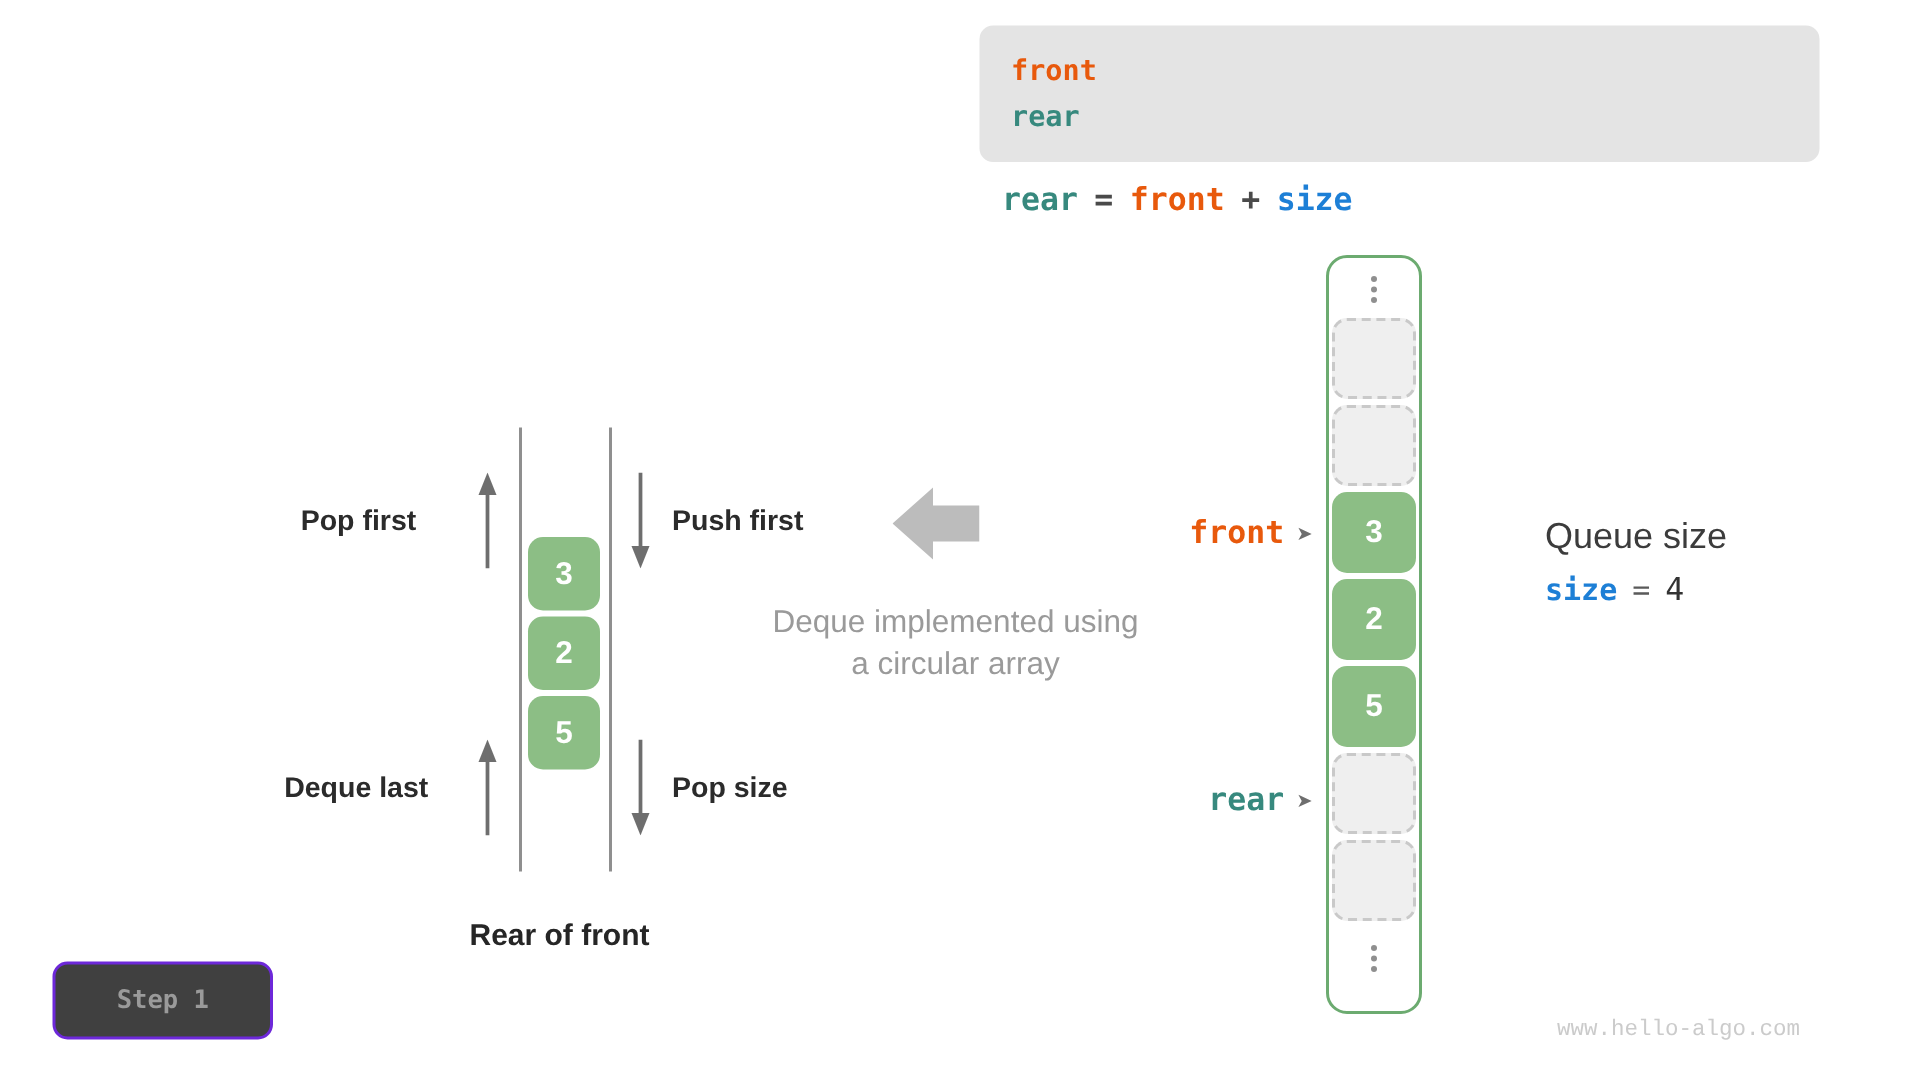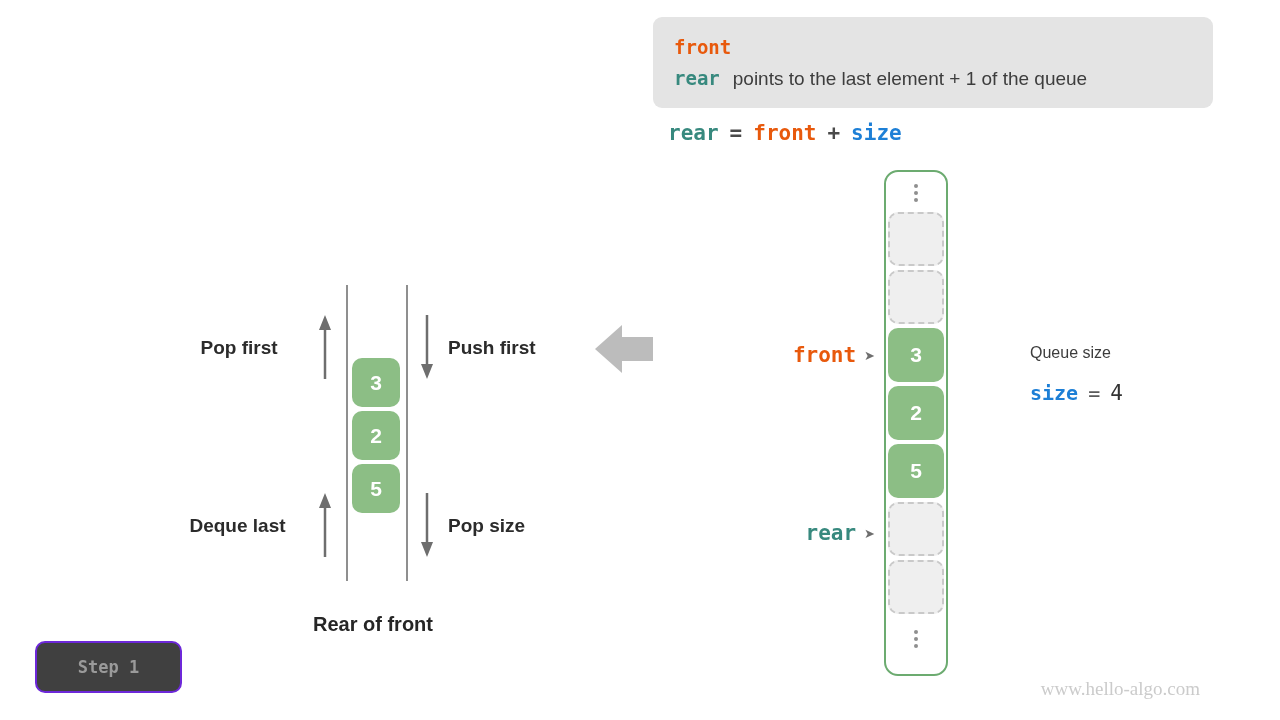--- a/index.html
+++ b/index.html
@@ -55,49 +55,48 @@
   .pointer { position: absolute; left: 735px; width: 140px; display: flex;
     justify-content: flex-end; align-items: center; gap: 8px; }
   .pointer .ptr-name { font-family: "DejaVu Sans Mono", monospace; font-weight: bold; font-size: 21px; }
   .pointer .ptr-arrow { color: #6e6e6e; font-size: 13px; line-height: 1; }
   .pointer-front { top: 343px; }
   .pointer-front .ptr-name { color: #e8590c; }
   .pointer-rear { top: 521px; }
   .pointer-rear .ptr-name { color: #37897e; }
 
   
-  .queue-size-label { position: absolute; left: 1030px; top: 344px; font-size: 16px; color: #3c3c3c; }
+  .queue-size-label { position: absolute; left: 1030px; top: 344px; font-size: 24px; color: #3c3c3c; }
   .queue-size-expr { position: absolute; left: 1030px; top: 381px; display: flex; gap: 10px;
     align-items: baseline; font-family: "DejaVu Sans Mono", monospace; font-size: 20px; }
   .queue-size-expr .var { font-weight: bold; color: #1d7fd6; }
   .queue-size-expr .eq { color: #5a5a5a; }
   .queue-size-expr .val { color: #333333; font-size: 21px; }
 
   
   .step-btn { position: absolute; left: 35px; top: 641px; width: 147px; height: 52px;
     background: #404040; border: 2px solid #6d28d9; border-radius: 10px;
     display: flex; align-items: center; justify-content: center;
     font-family: "DejaVu Sans Mono", monospace; font-weight: bold; font-size: 17px; color: #9a9a9a; }
 
   
   .watermark { position: absolute; right: 40px; top: 678px;
-    font-family: Liberation Serif, serif; font-size: 19px; color: #cbcbcb; text-align: center; }
+    font-family: Liberation Mono, monospace; font-size: 15px; color: #cbcbcb; text-align: center; }
 </style>
 </head>
 <body>
 
 <div id="stage">
 
   <div class="legend-box">
     <div class="legend-row">
       <span class="legend-kw kw-front">front</span>
     </div>
     <div class="legend-row">
       <span class="legend-kw kw-rear">rear</span>
-      <span>points to the last element + 1 of the queue</span>
     </div>
   </div>
 
   <div class="formula">
     <span class="kw-rear">rear</span>
     <span class="op">=</span>
     <span class="kw-front">front</span>
     <span class="op">+</span>
     <span class="kw-size">size</span>
   </div>
@@ -129,20 +128,24 @@
   </svg>
 
   <div class="op-label right-align" style="left:180px; top:337px; width:118px;">Pop first</div>
   <div class="op-label" style="left:448px; top:337px;">Push first</div>
   <div class="op-label right-align" style="left:180px; top:515px; width:115px;">Deque last</div>
   <div class="op-label" style="left:448px; top:515px;">Pop size</div>
 
   <svg class="big-arrow" width="58" height="54" viewBox="0 0 58 54">
     <polygon points="0,27 27,3 27,15 58,15 58,39 27,39 27,51" fill="#bcbcbc"></polygon>
   </svg>
+  <div class="caption">
+    <div>Deque implemented using</div>
+    <div>a circular array</div>
+  </div>
 
   <div class="array-col">
     <div class="dots dots-top">
         <span></span>
         <span></span>
         <span></span>
       </div>
     <div class="arr-cell empty" style="top:40px;"></div>
     <div class="arr-cell empty" style="top:98px;"></div>
     <div class="arr-cell filled" style="top:156px;">3</div>

